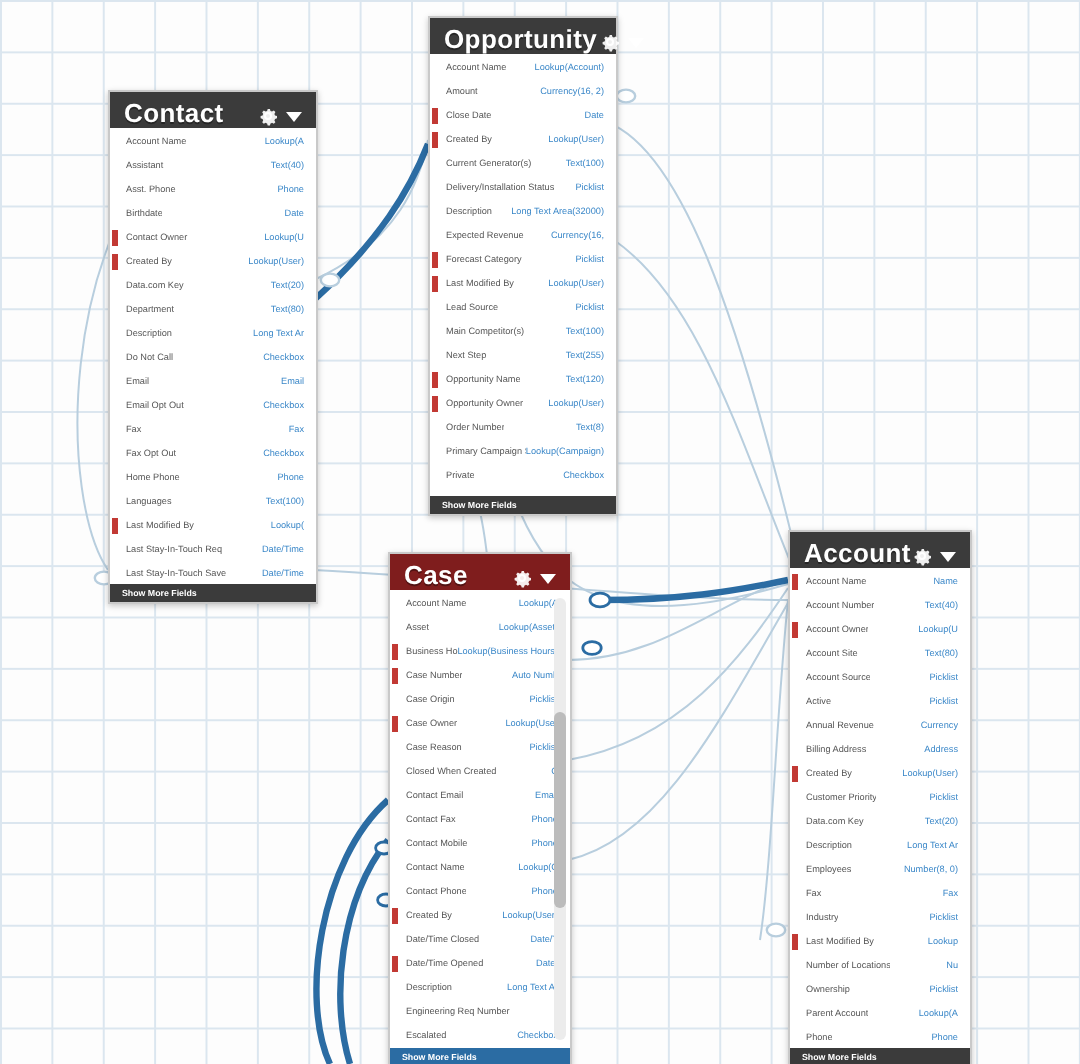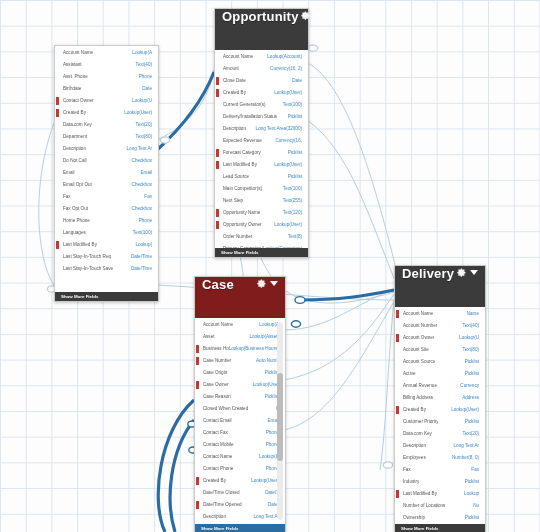--- a/index.html
+++ b/index.html
@@ -10,22 +10,22 @@
     background-image:
       linear-gradient(to right, #dbe6ef 1px, transparent 1px),
       linear-gradient(to bottom, #dbe6ef 1px, transparent 1px);
     background-size:25.7px 25.7px;
   }
   .canvas{position:absolute;inset:0;}
   svg.links{position:absolute;left:0;top:0;width:540px;height:532px;pointer-events:none;}
 
   .entity{position:absolute;background:#fff;border:1px solid #c9c9c9;
     box-shadow:0 1px 3px rgba(0,0,0,.22);display:flex;flex-direction:column;}
-  .ent-head{display:flex;align-items:flex-start;justify-content:space-between;
-    padding:0 7px;color:#fff;height:41px;flex:0 0 auto;}
+  .ent-head{display:flex;align-items:flex-end;justify-content:space-between;
+    padding:0 7px;color:#fff;height:18px;flex:0 0 auto;}
   .ent-head.dark{background:#3b3b3b;}
   .ent-head.blue{background:#7f1d1d;}
   .ent-title{font-size:13px;font-weight:bold;letter-spacing:.2px;
     text-shadow:0 1px 0 rgba(0,0,0,.35);white-space:nowrap;}
   .head-tools{display:flex;align-items:center;gap:3px;}
   .gear{width:12px;height:12px;display:block;}
   .caret{width:0;height:0;border-left:4px solid transparent;border-right:4px solid transparent;
     border-top:5px solid #fff;display:block;}
   .ent-body{flex:1 1 auto;overflow:hidden;position:relative;background:#fff;padding:3px 0 2px 0;}
   .frow{display:flex;align-items:flex-start;justify-content:space-between;
@@ -79,20 +79,32 @@
     <g fill="#fff" stroke="#b8cede" stroke-width="1.2">
       <ellipse cx="52" cy="289" rx="4.6" ry="3.2"></ellipse>
       <ellipse cx="165" cy="140" rx="4.6" ry="3.2"></ellipse>
       <ellipse cx="313" cy="48" rx="4.6" ry="3.2"></ellipse>
       <ellipse cx="388" cy="465" rx="4.6" ry="3.2"></ellipse>
     </g>
   </svg>
 
   <div id="entities-root">
       <div class="entity" id="contact">
+        <div class="ent-head dark">
+          <span class="ent-title">Contact</span>
+          <span class="head-tools">
+            <span>
+              <svg class="gear" viewBox="0 0 24 24" fill="#ffffff">
+                <path d="M12 8a4 4 0 100 8 4 4 0 000-8zm0 6a2 2 0 110-4 2 2 0 010 4z"></path>
+                <path d="M21 12l-2-.6a7.6 7.6 0 00-.6-1.5l1-1.8-1.6-1.6-1.8 1a7.6 7.6 0 00-1.5-.6L13.9 5h-2.2l-.6 2c-.5.1-1 .3-1.5.6l-1.8-1-1.6 1.6 1 1.8c-.3.5-.5 1-.6 1.5l-2 .6v2.2l2 .6c.1.5.3 1 .6 1.5l-1 1.8 1.6 1.6 1.8-1c.5.3 1 .5 1.5.6l.6 2h2.2l.6-2c.5-.1 1-.3 1.5-.6l1.8 1 1.6-1.6-1-1.8c.3-.5.5-1 .6-1.5l2-.6V12z" opacity=".92"></path>
+              </svg>
+            </span>
+            <span class="caret"></span>
+          </span>
+        </div>
         <div class="ent-body">
           <div class="frow">
             <span class="fname">Account Name</span>
             <span class="ftype">Lookup(A</span>
           </div>
           <div class="frow">
             <span class="fname">Assistant</span>
             <span class="ftype">Text(40)</span>
           </div>
           <div class="frow">
@@ -366,21 +378,21 @@
           <div class="scrollbar">
             <div class="scrollthumb" style="top:26%;height:44%;"></div>
           </div>
         </div>
         <div class="ent-foot blue">
           <span>Show More Fields</span>
         </div>
       </div>
       <div class="entity" id="account">
         <div class="ent-head dark">
-          <span class="ent-title">Delivery</span>
+          <span class="ent-title">Account</span>
           <span class="head-tools">
             <span>
               <svg class="gear" viewBox="0 0 24 24" fill="#ffffff">
                 <path d="M12 8a4 4 0 100 8 4 4 0 000-8zm0 6a2 2 0 110-4 2 2 0 010 4z"></path>
                 <path d="M21 12l-2-.6a7.6 7.6 0 00-.6-1.5l1-1.8-1.6-1.6-1.8 1a7.6 7.6 0 00-1.5-.6L13.9 5h-2.2l-.6 2c-.5.1-1 .3-1.5.6l-1.8-1-1.6 1.6 1 1.8c-.3.5-.5 1-.6 1.5l-2 .6v2.2l2 .6c.1.5.3 1 .6 1.5l-1 1.8 1.6 1.6 1.8-1c.5.3 1 .5 1.5.6l.6 2h2.2l.6-2c.5-.1 1-.3 1.5-.6l1.8 1 1.6-1.6-1-1.8c.3-.5.5-1 .6-1.5l2-.6V12z" opacity=".92"></path>
               </svg>
             </span>
             <span class="caret"></span>
           </span>
         </div>

